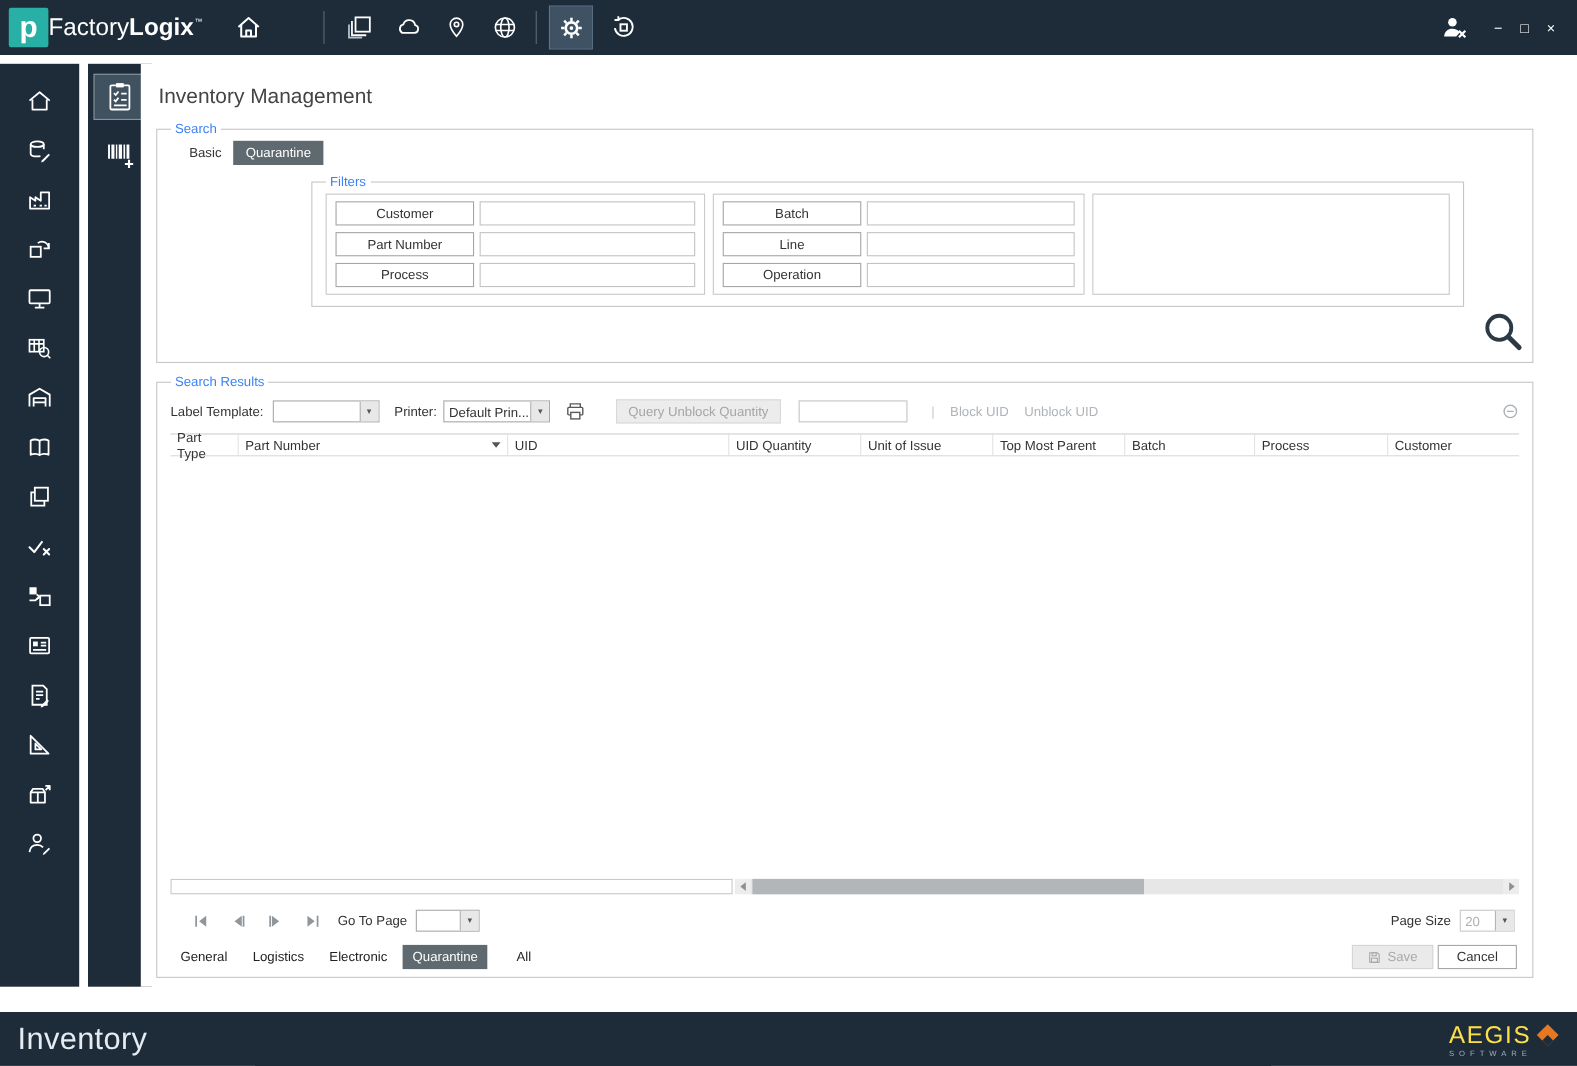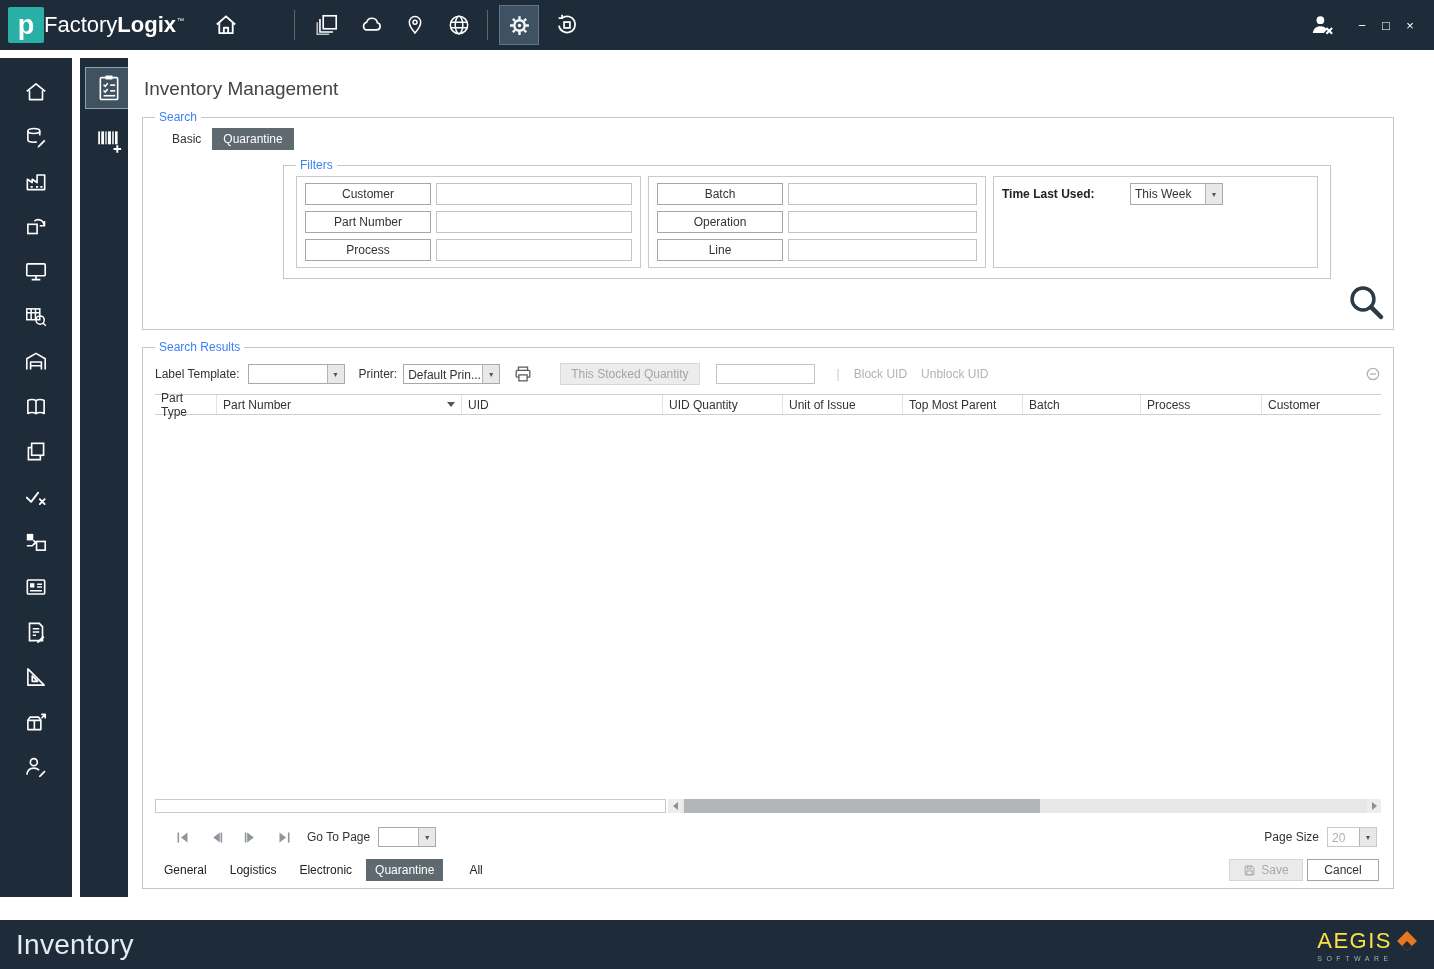--- a/index.html
+++ b/index.html
@@ -349,38 +349,29 @@
               <button class="btn fbtn">Process</button>
               <input class="txt ftxt" style="">
             </div>
         </div>
         <div class="fcol fcol2">
           <div class="frow">
               <button class="btn fbtn">Batch</button>
               <input class="txt ftxt" style="">
             </div>
           <div class="frow">
+              <button class="btn fbtn">Line</button>
+              <input class="txt ftxt" style="">
+            </div>
+          <div class="frow">
               <button class="btn fbtn">Operation</button>
               <input class="txt ftxt" style="">
             </div>
-          <div class="frow">
-              <button class="btn fbtn">Line</button>
-              <input class="txt ftxt" style="">
-            </div>
         </div>
         <div class="fcol fcol3">
-          <div class="frow">
-            <span class="flabel">Time Last Used:</span>
-            <div class="combo tlu-combo">
-              <span class="combo-val">This Week</span>
-              <span class="combo-btn">
-                  <span>▼</span>
-                </span>
-            </div>
-          </div>
         </div>
       </div>
     </fieldset>
     <div class="search-go">
       <svg width="40" height="40" viewBox="0 0 30 30" fill="none" stroke="#2c3a46" stroke-width="2.6">
           <circle cx="13.5" cy="13.5" r="8.2"></circle>
           <path d="M19.6 19.6L27 27" stroke-width="3.4" stroke-linecap="round"></path>
         </svg>
     </div>
   </fieldset>
@@ -403,21 +394,21 @@
             <span>▼</span>
           </span>
       </div>
       <span class="printer-icon">
         <svg width="22" height="20" viewBox="0 0 24 22" fill="none" stroke="#5a5a5a" stroke-width="1.4">
             <path d="M7 7V3.5h10V7"></path>
             <rect x="4.5" y="7" width="15" height="7.5" rx="1"></rect>
             <rect x="7.5" y="12" width="9" height="6.5" fill="#fff"></rect>
           </svg>
       </span>
-      <button class="btn qsq-btn">This Stocked Quantity</button>
+      <button class="btn qsq-btn">Query Unblock Quantity</button>
       <input class="txt qty-input" style="">
       <span class="tb-div">|</span>
       <span class="dis-link">Block UID</span>
       <span class="dis-link">Unblock UID</span>
       <span class="remove-ic">
         <svg width="16" height="16" viewBox="0 0 24 24" fill="none" stroke="#aab2b8" stroke-width="1.9">
             <circle cx="12" cy="12" r="8.5"></circle>
             <path d="M7.5 12h9"></path>
           </svg>
       </span>

